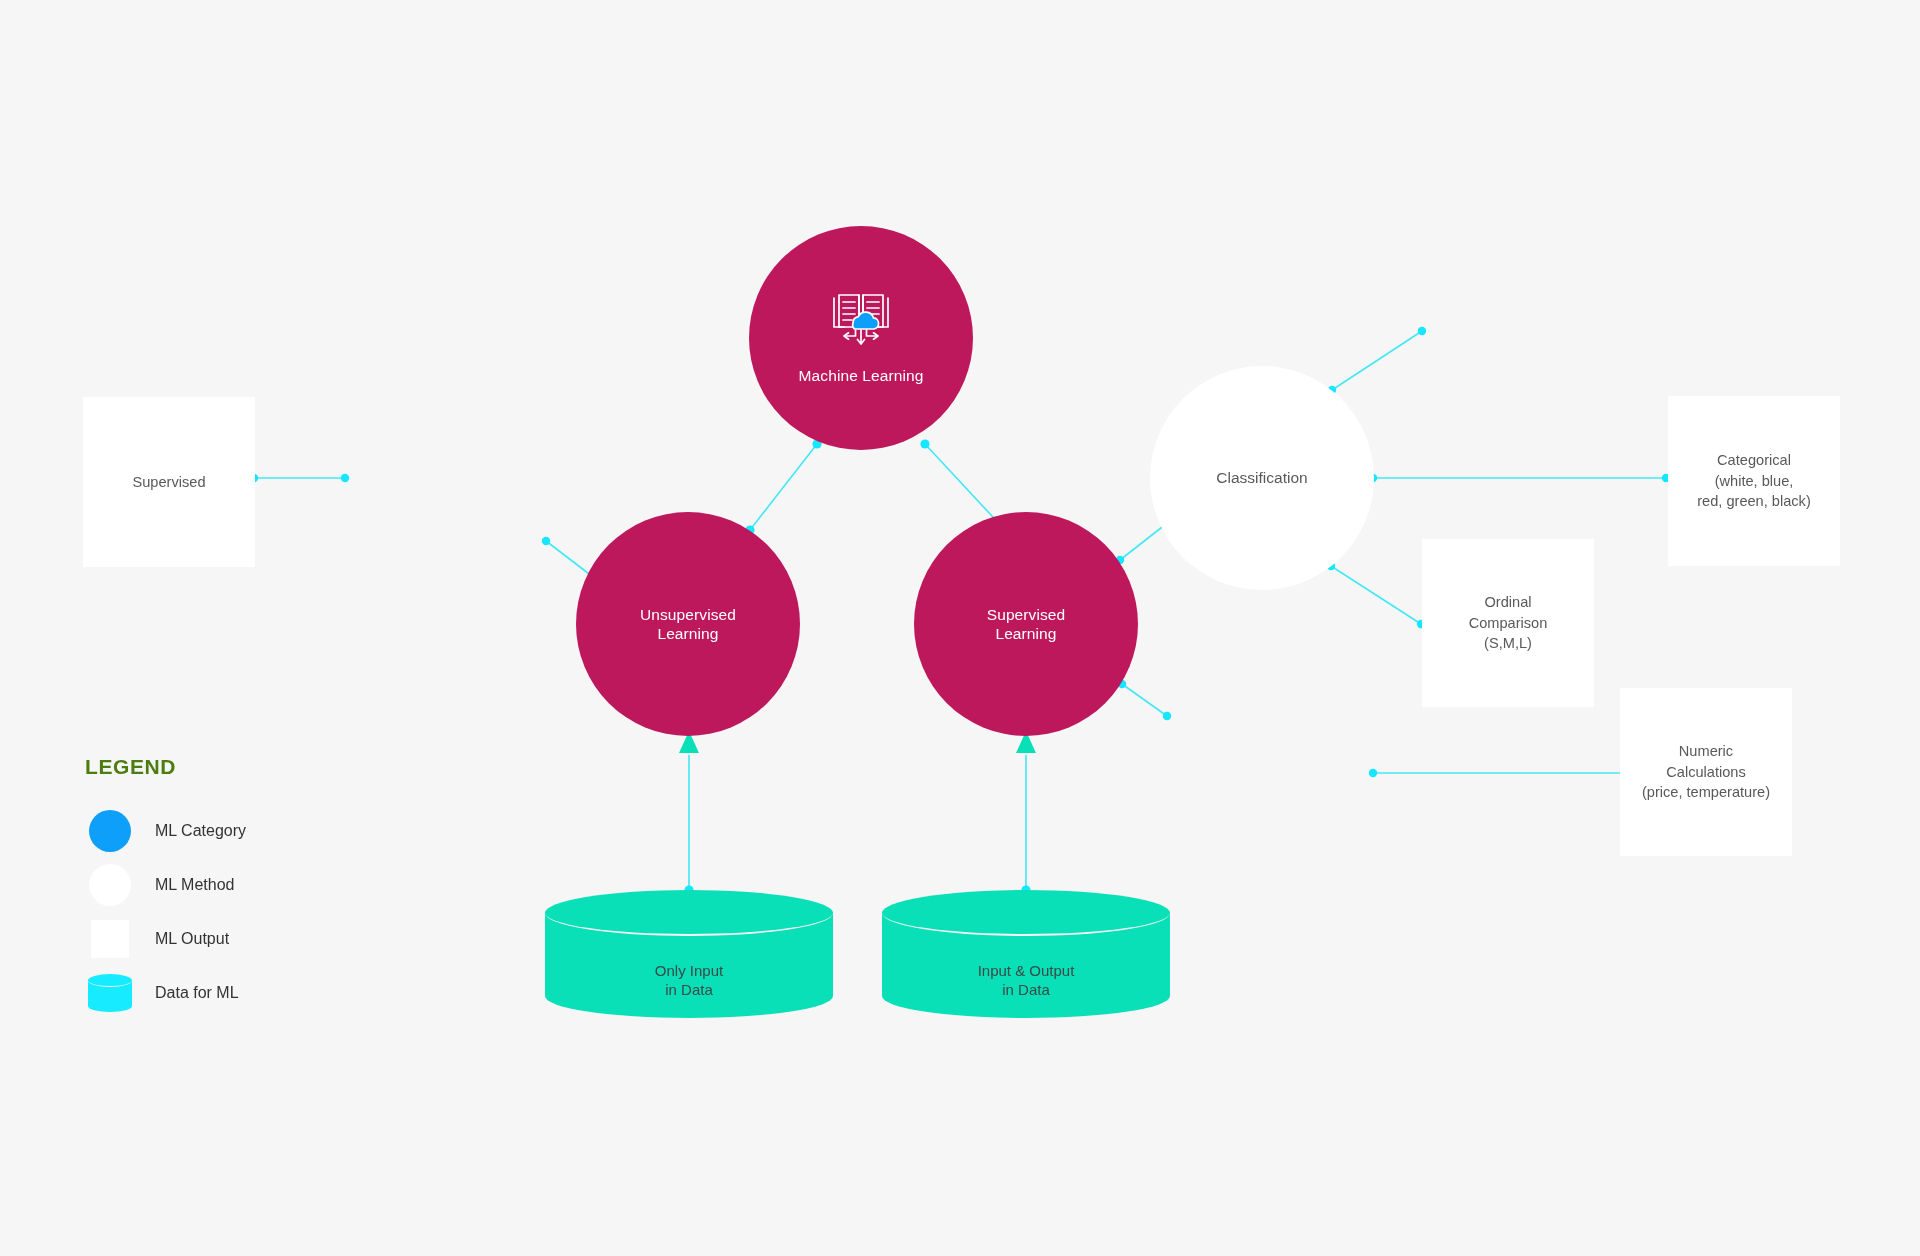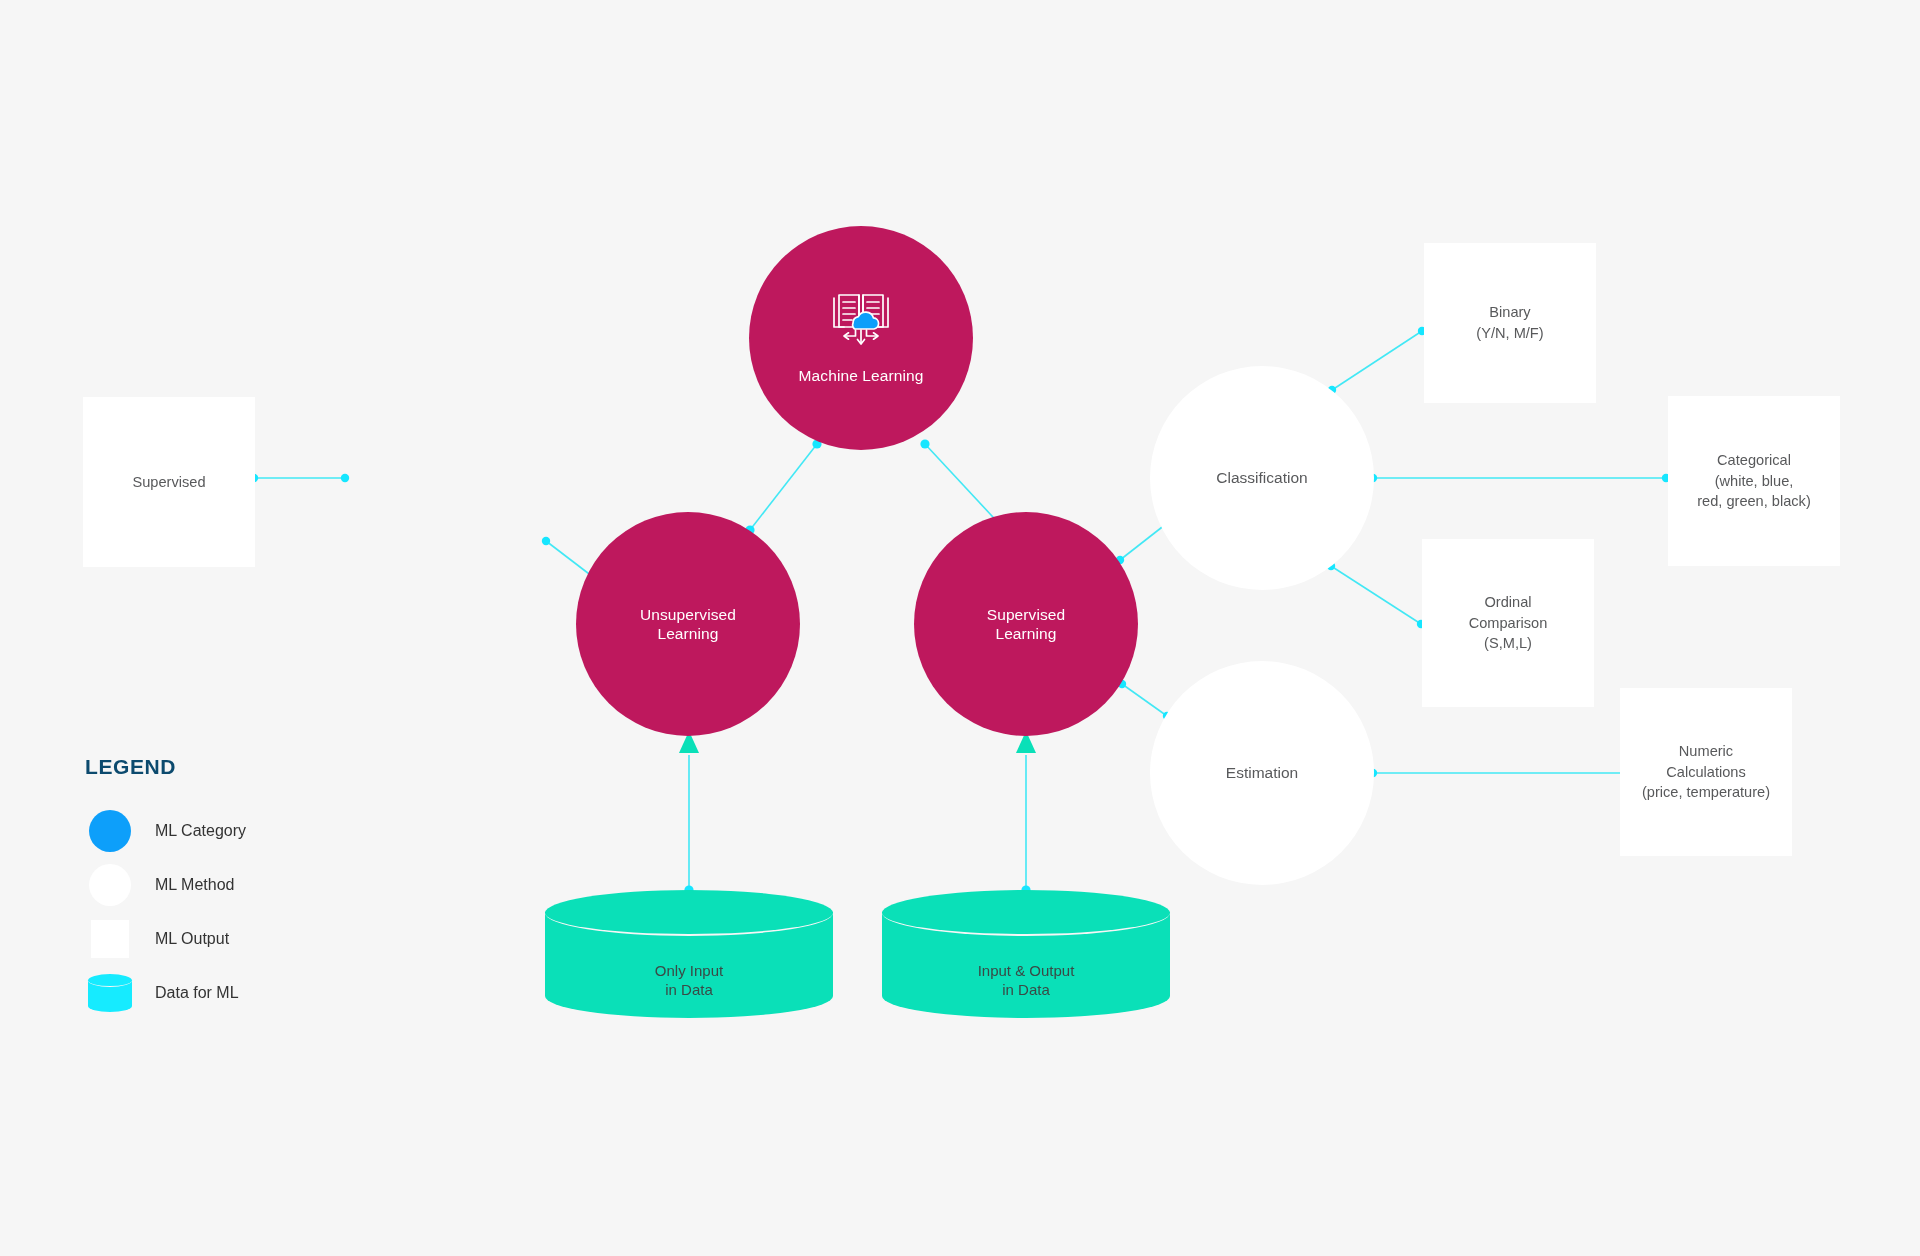--- a/index.html
+++ b/index.html
@@ -71,21 +71,21 @@
     white-space:pre-line;
     z-index:4;
   }
 
   
   .ml-icon{margin-bottom:12px;}
 
   
   #legend{position:absolute;left:83px;top:755px;width:330px;}
   #legend .legend-title{
-    font-size:21px;font-weight:bold;color:#0c4a6e;
+    font-size:21px;font-weight:bold;color:#4d7c0f;
     letter-spacing:.6px;margin:0 0 28px 2px;
   }
   .legend-row{display:flex;align-items:center;height:48px;margin-bottom:6px;}
   .legend-swatch{width:54px;display:flex;align-items:center;justify-content:center;}
   .legend-text{margin-left:18px;font-size:16px;color:#333;}
   .sw-circle-blue{width:42px;height:42px;border-radius:50%;background:#0d9ffa;}
   .sw-circle-white{width:42px;height:42px;border-radius:50%;background:#ffffff;}
   .sw-square-white{width:38px;height:38px;background:#ffffff;}
   .sw-cyl{position:relative;width:44px;height:38px;}
   .sw-cyl .b{position:absolute;left:0;right:0;top:6px;bottom:6px;background:#16ebff;}
@@ -171,24 +171,20 @@
         <circle cx="1026" cy="890" r="4.6" stroke="none"></circle>
         <polygon points="1026,731 1016,753 1036,753" fill="#0ae0b8" stroke="none"></polygon>
       </g>
     </g>
   </svg>
 
   <div class="node output" style="left:83px;top:397px;width:172px;height:170px;">
     <span class="lbl">Supervised</span>
   </div>
 
-  <div class="node output" style="left:1424px;top:243px;width:172px;height:160px;">
-    <span class="lbl">Binary
-(Y/N, M/F)</span>
-  </div>
 
   <div class="node output" style="left:1668px;top:396px;width:172px;height:170px;">
     <span class="lbl">Categorical
 (white, blue,
 red, green, black)</span>
   </div>
 
   <div class="node output" style="left:1422px;top:539px;width:172px;height:168px;">
     <span class="lbl">Ordinal
 Comparison
@@ -199,23 +195,20 @@
     <span class="lbl">Numeric
 Calculations
 (price, temperature)</span>
   </div>
 
 
   <div class="node method" style="left:1150px;top:366px;width:224px;height:224px;">
     <span>Classification</span>
   </div>
 
-  <div class="node method" style="left:1150px;top:661px;width:224px;height:224px;">
-    <span>Estimation</span>
-  </div>
 
   <div class="node cat" style="left:749px;top:226px;width:224px;height:224px;">
     <span class="ml-icon">
       <svg width="62" height="58" viewBox="0 0 62 58" xmlns="http://www.w3.org/2000/svg">
         <g fill="none" stroke="#ffffff" stroke-width="1.7" stroke-linecap="round" stroke-linejoin="round">
 
           <path d="M4 7 L4 36 L14 36"></path>
           <path d="M58 7 L58 36 L48 36"></path>
 
           <path d="M9 4 L29 4 L29 36 L9 36 Z"></path>

